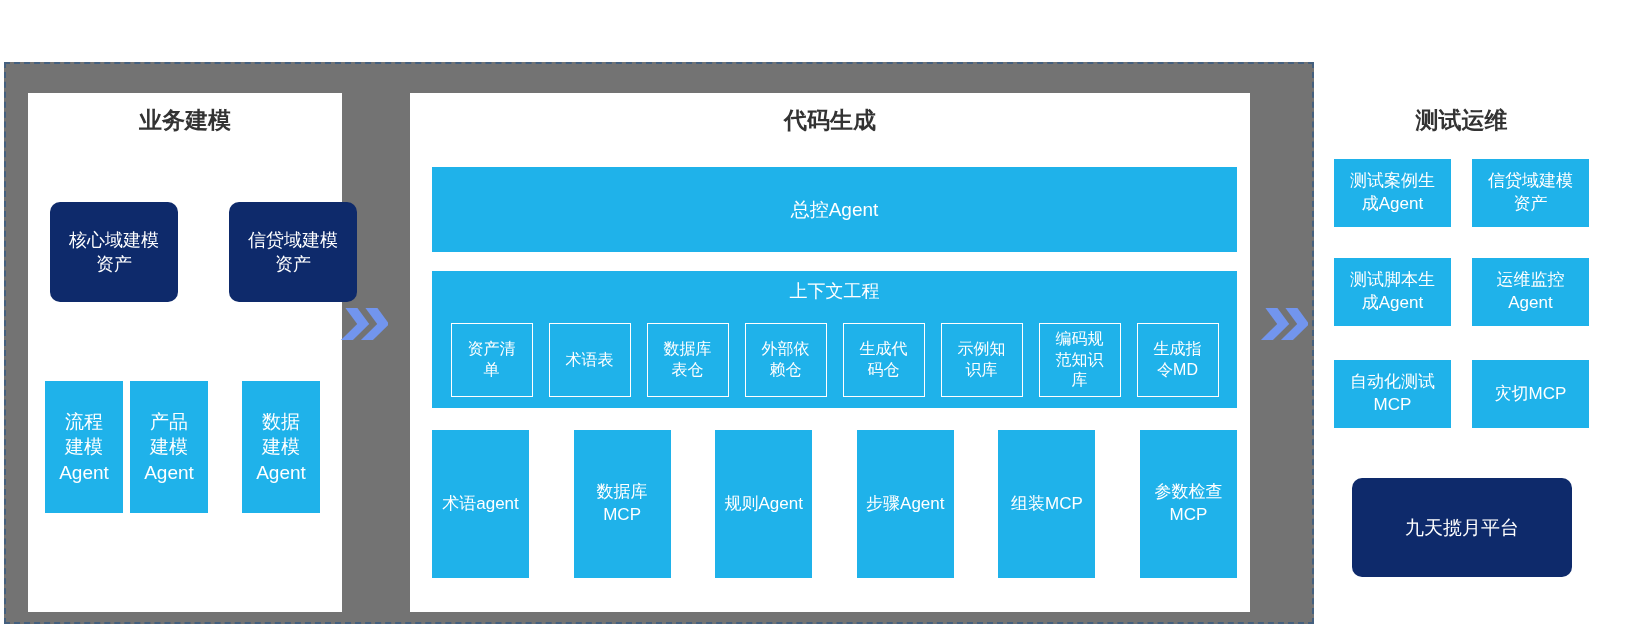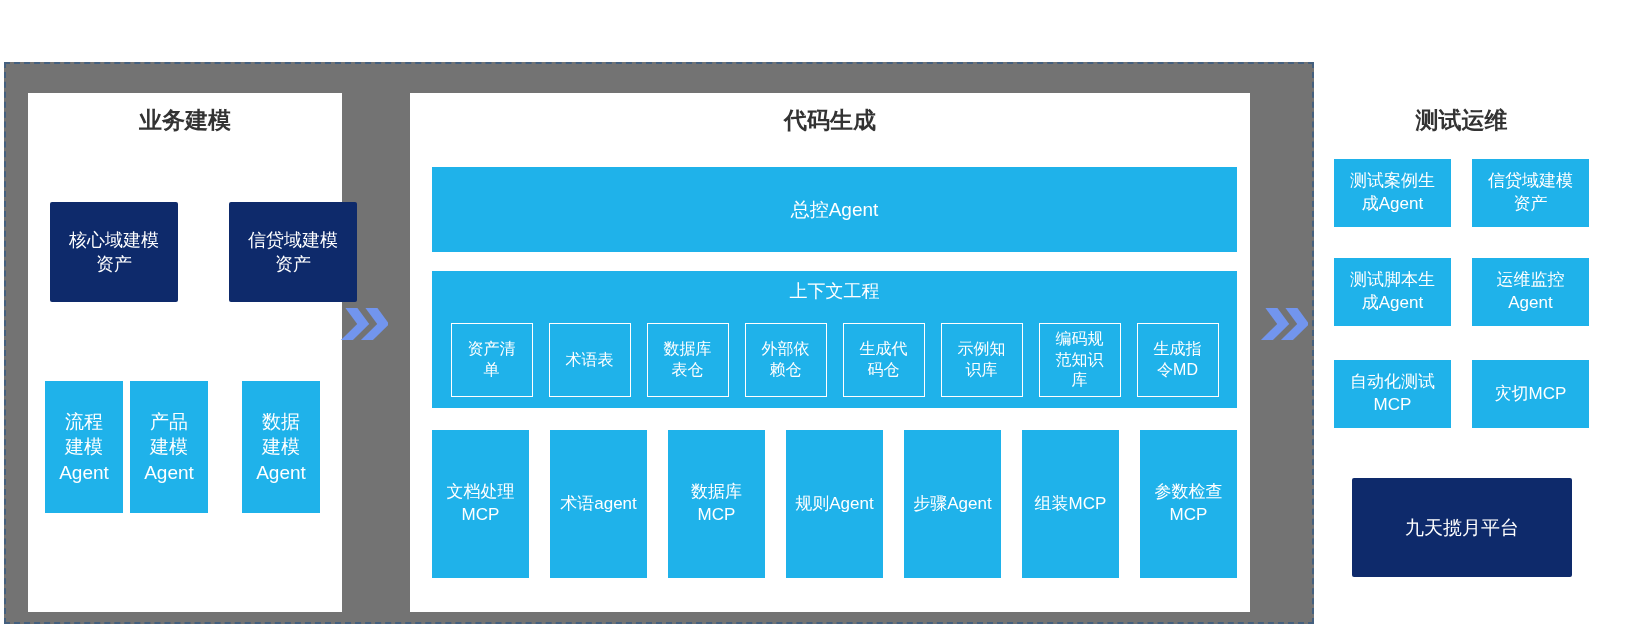--- a/index.html
+++ b/index.html
@@ -62,21 +62,21 @@
     text-align: center;
     font-size: 23px;
     font-weight: bold;
     color: #333333;
   }
 
   
   .navy-box {
     position: absolute;
     background: #0e2a6b;
-    border-radius: 2px;
+    border-radius: 10px;
     color: #ffffff;
     display: flex; align-items: center; justify-content: center;
     text-align: center;
     line-height: 1.35;
   }
   .cyan-box {
     position: absolute;
     background: #1fb2ea;
     color: #ffffff;
     display: flex; align-items: center; justify-content: center;
@@ -205,21 +205,20 @@
           <div class="context-item">数据库表仓</div>
           <div class="context-item">外部依赖仓</div>
           <div class="context-item">生成代码仓</div>
           <div class="context-item">示例知识库</div>
           <div class="context-item">编码规范知识库</div>
           <div class="context-item">生成指令MD</div>
         </div>
       </div>
 
       <div class="workers-row">
-        <div class="worker-box">文档处理MCP</div>
         <div class="worker-box">术语agent</div>
         <div class="worker-box">数据库MCP</div>
         <div class="worker-box">规则Agent</div>
         <div class="worker-box">步骤Agent</div>
         <div class="worker-box">组装MCP</div>
         <div class="worker-box">参数检查MCP</div>
       </div>
     </div>
 
     <div class="chevron chevron-2">

